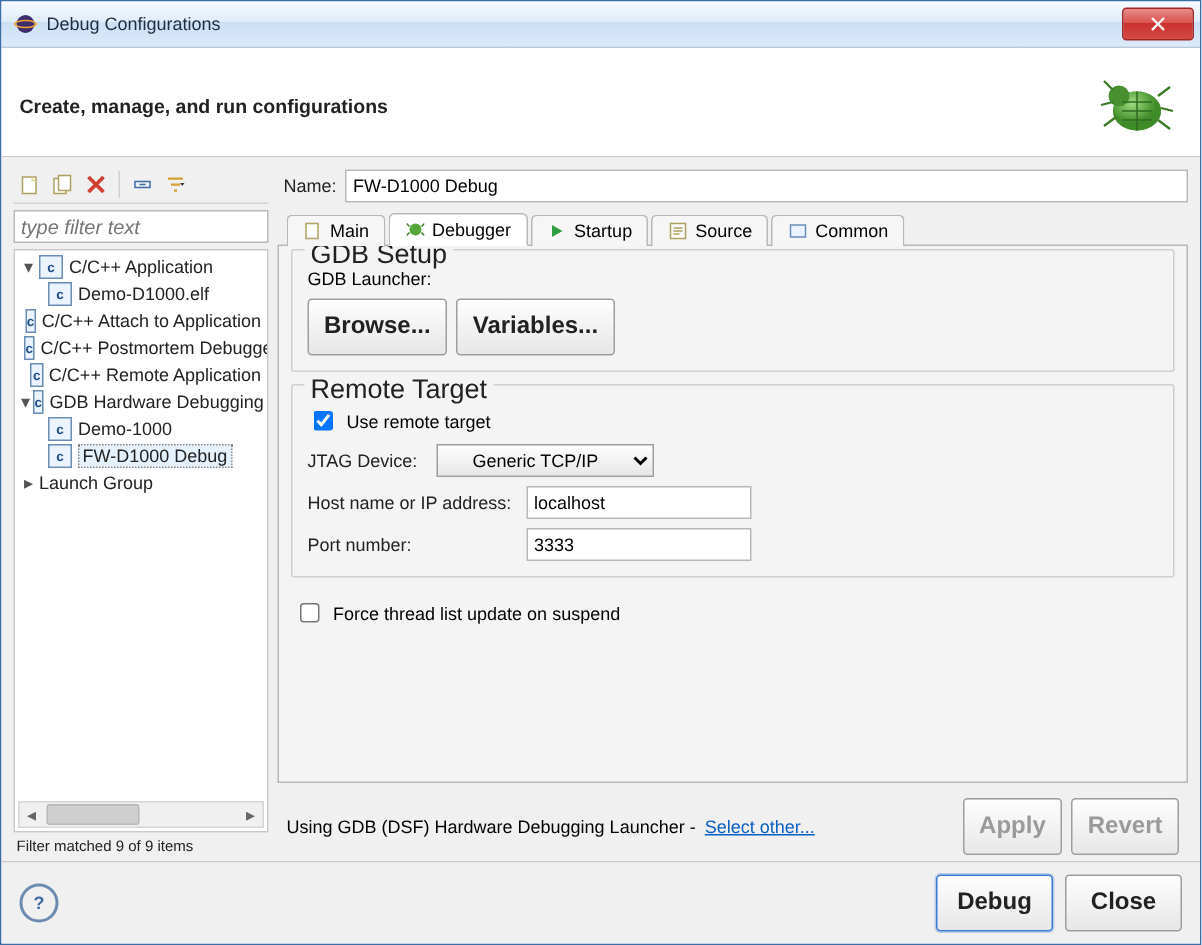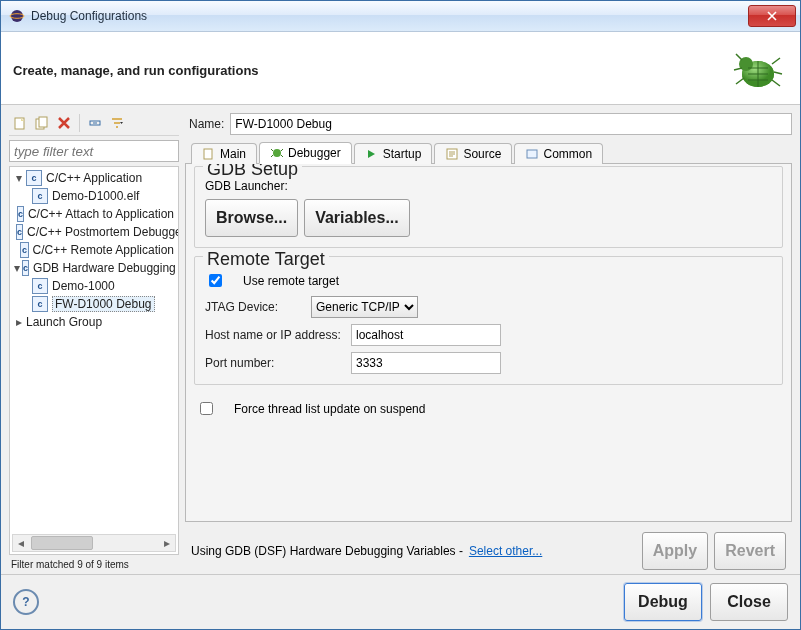--- a/index.html
+++ b/index.html
@@ -220,25 +220,25 @@
     height:20px; border:1px solid #b8b8b8; padding:0 4px; background:#fff;
     font-family:inherit;font-size:12px;
   }
   .btn {
     height:22px; padding:18px 10px;
     border:1px solid #9e9e9e; background:linear-gradient(#fefefe,#e7e7e7);
     border-radius:3px; font-size:16px;color:#222;
     display:inline-flex;align-items:center;justify-content:center;font-weight:bold;
   }
   .btn.disabled { color:#9a9a9a; }
-  .checkbox { display:flex;align-items:center;gap:18px;margin-top:6px; }
+  .checkbox { display:flex;align-items:center;gap:6px;margin-top:6px; }
   .checkbox input { width:13px;height:13px; }
   select {
     height:22px; border:1px solid #9e9e9e;background:linear-gradient(#fefefe,#e7e7e7);
-    font-family:inherit;font-size:12px;padding:0 0;margin-left:20px;
+    font-family:inherit;font-size:12px;padding:0 19px;
   }
 
   .launcher-row {
     display:flex; align-items:center; padding:10px 6px 0 6px; gap:6px;
   }
   .link { color:#0a60c2; text-decoration:underline; }
 
   
   .footer {
     background:#f0f0f0;
@@ -467,21 +467,21 @@
         </div>
 
         <div class="checkbox" style="margin-left:2px">
           <input type="checkbox" style="">
           <span>Force thread list update on suspend</span>
         </div>
 
       </div>
 
       <div class="launcher-row">
-        <span>Using GDB (DSF) Hardware Debugging Variables - </span>
+        <span>Using GDB (DSF) Hardware Debugging Launcher - </span>
         <a href="#" class="link">Select other...</a>
         <span style="flex:1"></span>
         <button class="btn disabled">Apply</button>
         <button class="btn disabled">Revert</button>
       </div>
     </div>
   </div>
 
   <div class="footer">
     <div class="help-icon">?</div>

